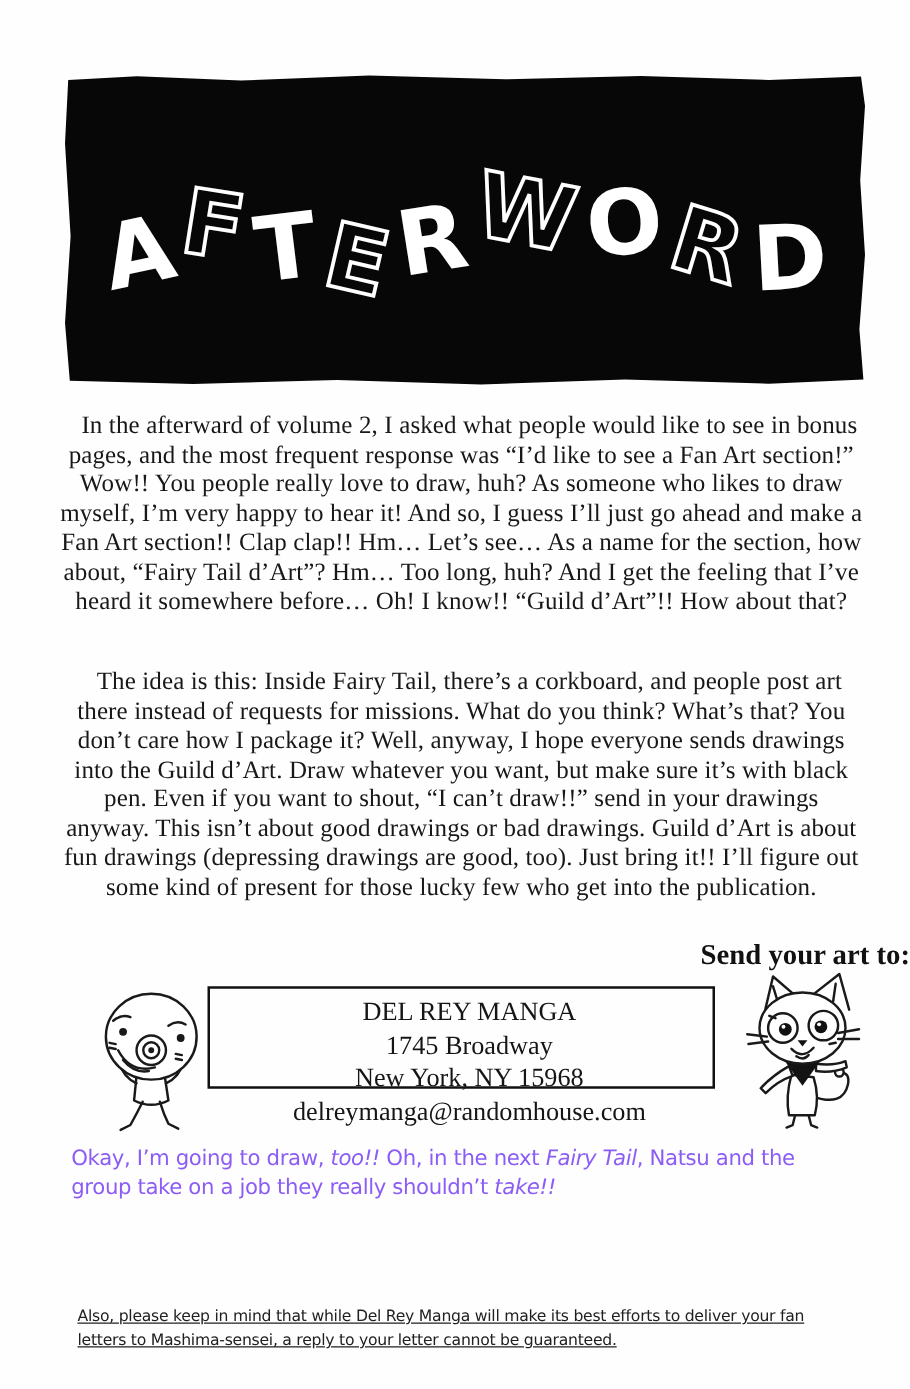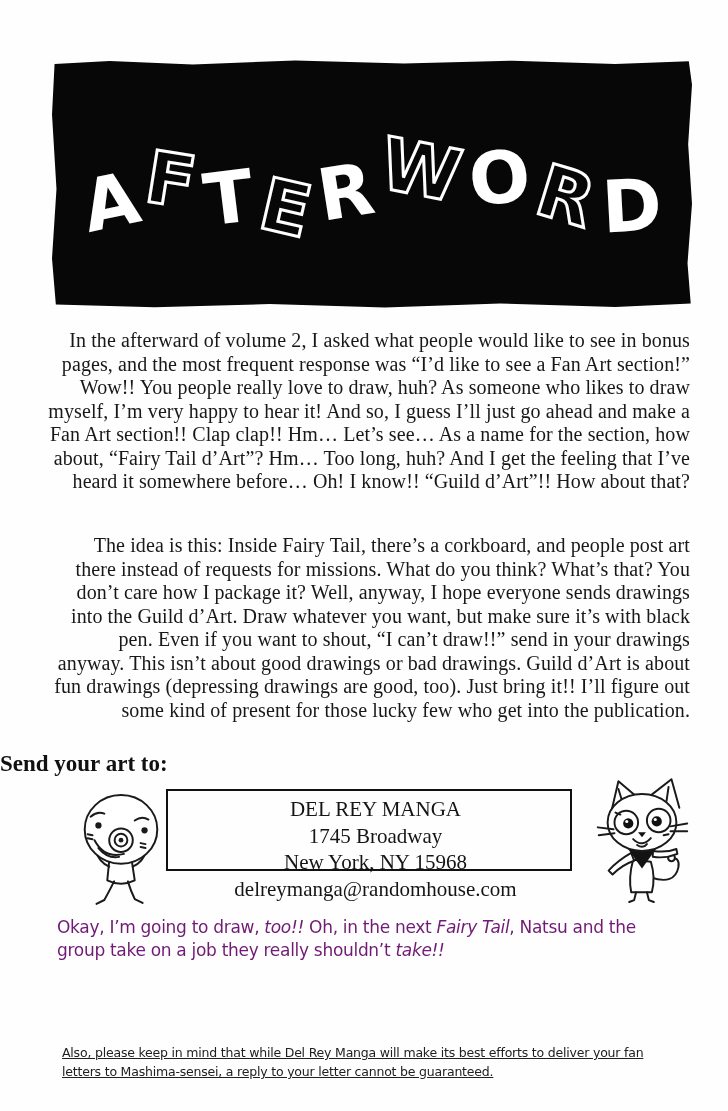--- a/index.html
+++ b/index.html
@@ -24,44 +24,44 @@
     font-family:"DejaVu Sans", sans-serif; font-weight:bold;
     font-size:72px; line-height:1; display:inline-block; margin:0 4px;
   }
   .bl.solid   { color:#ffffff; }
   .bl.outline { color:#070707; -webkit-text-stroke:3px #ffffff; }
 
   
   .body-para {
     position:absolute; left:48px; width:642px; margin:0;
     font-size:20px; line-height:23.5px; text-indent:13px; letter-spacing:0.1px;
-    color:#181818; text-align:right;
+    color:#181818; text-align:center;
   }
   .p1 { top:329px; }
   .p2 { top:534px; }
 
   
   .send-heading {
     position:absolute; top:751px; left:0; width:100%; margin:0;
-    text-align:left; font-size:23px; font-weight:bold; color:#111;
+    text-align:right; font-size:23px; font-weight:bold; color:#111;
   }
   .address-box {
     position:absolute; left:166px; top:789px; width:406px; height:82px;
     border:2.5px solid #111; box-sizing:border-box;
     padding:5px 0 0 13px; background:#fefefe;
     font-size:21px; line-height:26.5px; color:#151515;text-align:center;
   }
   .doodle-left { position:absolute; left:70px;  top:786px; }
   .doodle-cat  { position:absolute; left:586px; top:777px; }
 
   
   .note {
     position:absolute; left:57px; top:916px; width:624px; margin:0;
     font-family:"DejaVu Sans", sans-serif; font-size:17px; line-height:23px;
-    letter-spacing:-0.3px; color:#701a75;
+    letter-spacing:-0.3px; color:#8b5cf6;
   }
   .note .em { font-style:italic; }
 
   
   .fine-print {
     position:absolute; left:62px; width:620px; margin:0;
     font-family:"DejaVu Sans", sans-serif; font-size:12.5px; line-height:19px;
     letter-spacing:-0.2px; color:#202020;
   }
   .fp1 { top:988px; }

